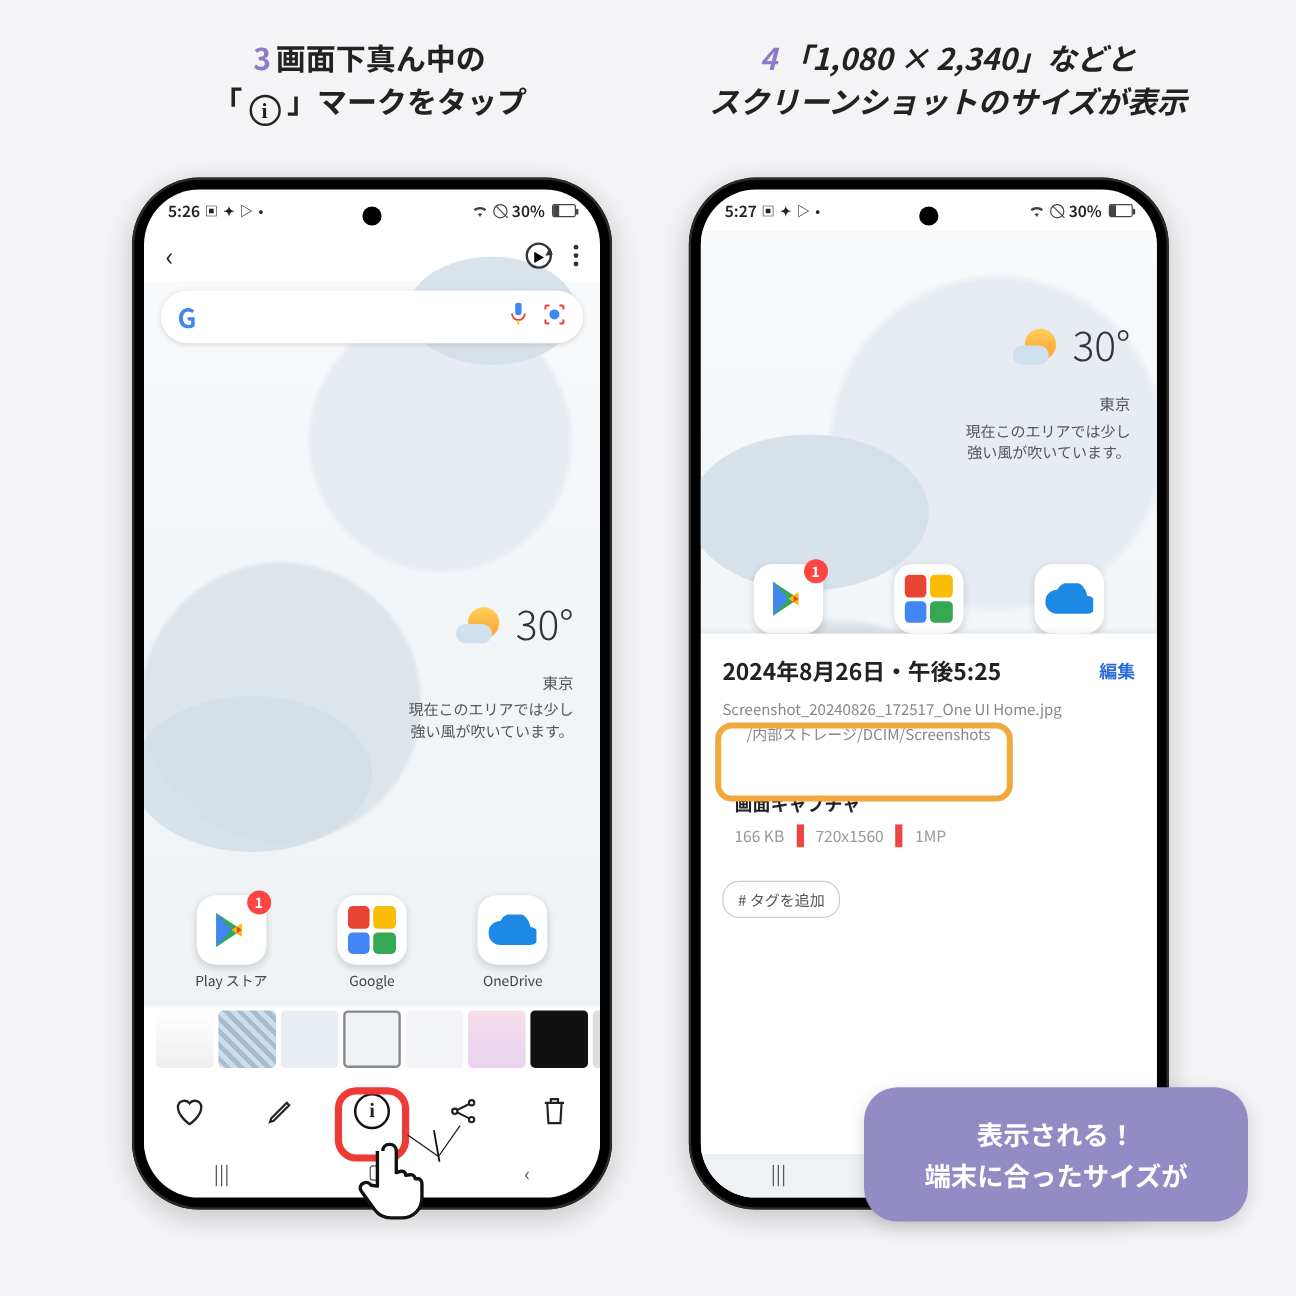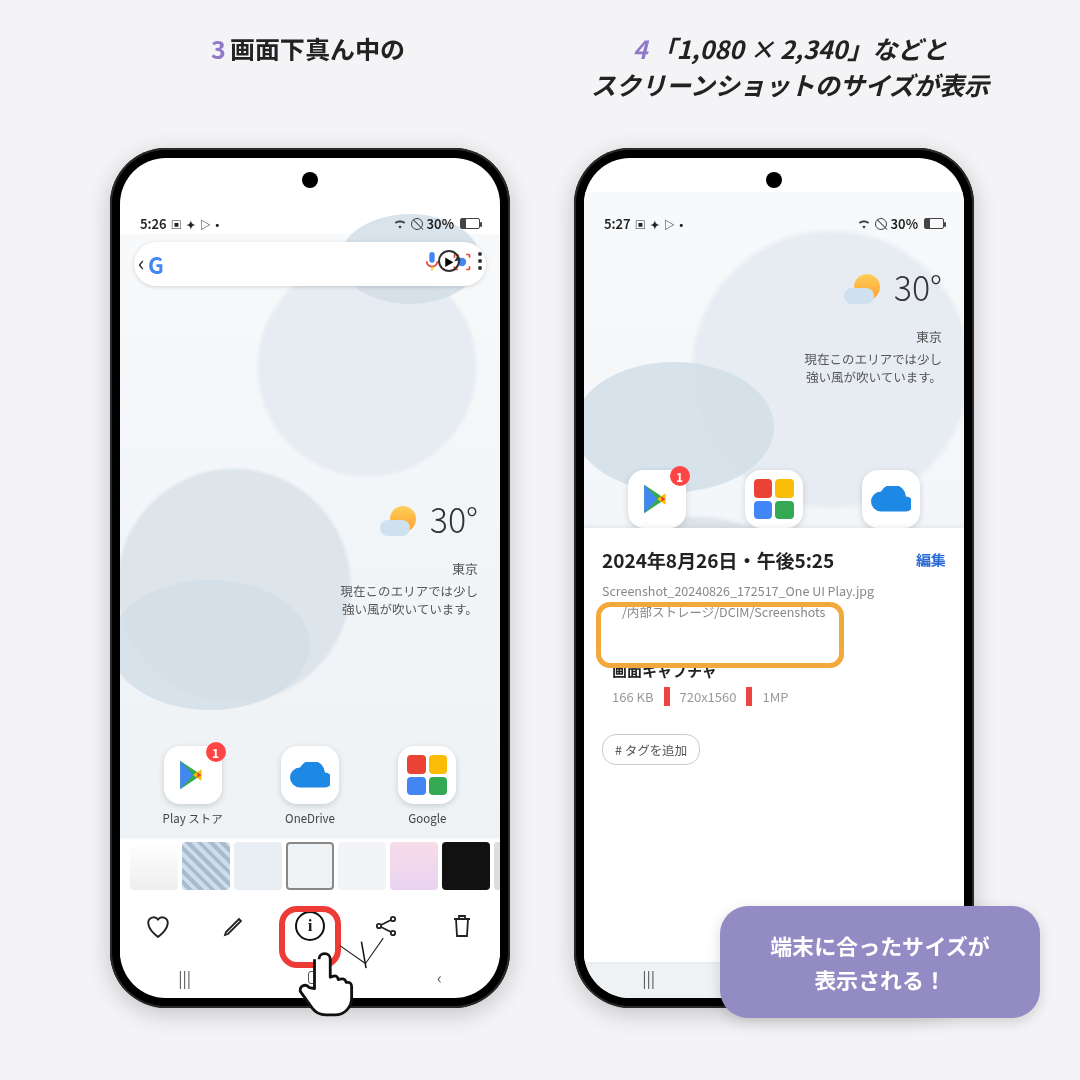--- a/index.html
+++ b/index.html
@@ -42,21 +42,21 @@
     width:16px; height:16px; background:#000; border-radius:50%; z-index:50;
     box-shadow:0 0 0 3px rgba(255,255,255,.02);
   }
 
   
   .status {
     display:flex; justify-content:space-between; align-items:center;
     padding: 8px 20px 2px; font-size:13px; font-weight:600; color:#222;
     position:relative; z-index:3;
   }
-  .status .l, .status .r { display:flex; align-items:center; gap:4px;margin-top:48px; }
+  .status .l, .status .r { display:flex; align-items:center; gap:4px; }
   .status .r svg { display:block; }
   .batt {
     width:20px; height:11px; border:1.3px solid #444; border-radius:2px;
     position:relative; margin-left:2px;
   }
   .batt::after{content:"";position:absolute;right:-3px;top:2.5px;width:2px;height:5px;background:#444;border-radius:1px;}
   .batt i{display:block;height:100%;width:30%;background:#444;}
 
   
   .appbar {
@@ -193,20 +193,25 @@
     width:72px;height:72px;
   }
   .tap-hand svg{width:100%;height:100%;}
   .sparks{position:absolute;left:340px;top:934px;z-index:40;font-size:24px;color:#111;transform:rotate(-10deg);letter-spacing:-4px;}
 </style>
 </head>
 <body>
 
 <div class="caption cap-left">
   <div><span class="num">3</span><span>画面下真ん中の</span></div>
+  <div>
+    <span>「</span>
+    <span class="info-circle">i</span>
+    <span>」マークをタップ</span>
+  </div>
 </div>
 <div class="caption cap-right">
   <div><span class="num">4</span><span>「1,080 × 2,340」などと</span></div>
   <div>スクリーンショットのサイズが表示</div>
 </div>
 
 <div class="phone left">
   <div class="screen">
     <div class="camera"></div>
 
@@ -285,36 +290,36 @@
                 <path d="M6 4l18 20L6 44z" fill="#4285f4"></path>
                 <path d="M24 24l12-8 0 16z" fill="#fbbc05"></path>
                 <path d="M30 20l6 4-6 4z" fill="#ea4335"></path>
               </svg>
             <span class="badge">1</span>
           </div>
           <span>Play ストア</span>
         </div>
         <div class="app">
           <div class="ic">
-              <svg width="40" height="26" viewBox="0 0 48 30">
-                <path d="M12 30a12 12 0 010-24 16 16 0 0130 6 9 9 0 010 18z" fill="#1e88e5"></path>
-              </svg>
-            </div>
-          <span>OneDrive</span>
-        </div>
-        <div class="app">
-          <div class="ic">
               <div class="gfolder">
                 <i></i>
                 <i></i>
                 <i></i>
                 <i></i>
               </div>
             </div>
           <span>Google</span>
+        </div>
+        <div class="app">
+          <div class="ic">
+              <svg width="40" height="26" viewBox="0 0 48 30">
+                <path d="M12 30a12 12 0 010-24 16 16 0 0130 6 9 9 0 010 18z" fill="#1e88e5"></path>
+              </svg>
+            </div>
+          <span>OneDrive</span>
         </div>
       </div>
     </div>
 
     <div class="thumbs">
       <div style="background:linear-gradient(#fff,#eee)"></div>
       <div style="background:repeating-linear-gradient(45deg,#cde,#cde 4px,#abc 4px,#abc 8px)"></div>
       <div style="background:#e8eef3"></div>
       <div style="background:#eef2f5;border:2px solid #888"></div>
       <div style="background:#f2f4f7"></div>
@@ -435,21 +440,21 @@
             </div>
         </div>
       </div>
     </div>
 
     <div class="panel">
       <div class="row1">
         <span class="date">2024年8月26日・午後5:25</span>
         <span class="edit">編集</span>
       </div>
-      <div class="fn">Screenshot_20240826_172517_One UI Play.jpg</div>
+      <div class="fn">Screenshot_20240826_172517_One UI Home.jpg</div>
       <div class="path">/内部ストレージ/DCIM/Screenshots</div>
       <div class="cap-box">
         <div class="t">画面キャプチャ</div>
         <div class="specs">
           <span>166 KB</span>
           <span>720x1560</span>
           <span>1MP</span>
         </div>
       </div>
       <span class="tag-chip"># タグを追加</span>
@@ -458,15 +463,15 @@
 
     <div class="nav">
       <span>|||</span>
       <span class="sq"></span>
       <span>‹</span>
     </div>
   </div>
 </div>
 
 <div class="callout">
+  <div>表示される！</div>
   <div>端末に合ったサイズが</div>
-  <div>表示される！</div>
 </div>
 
 </body></html>

